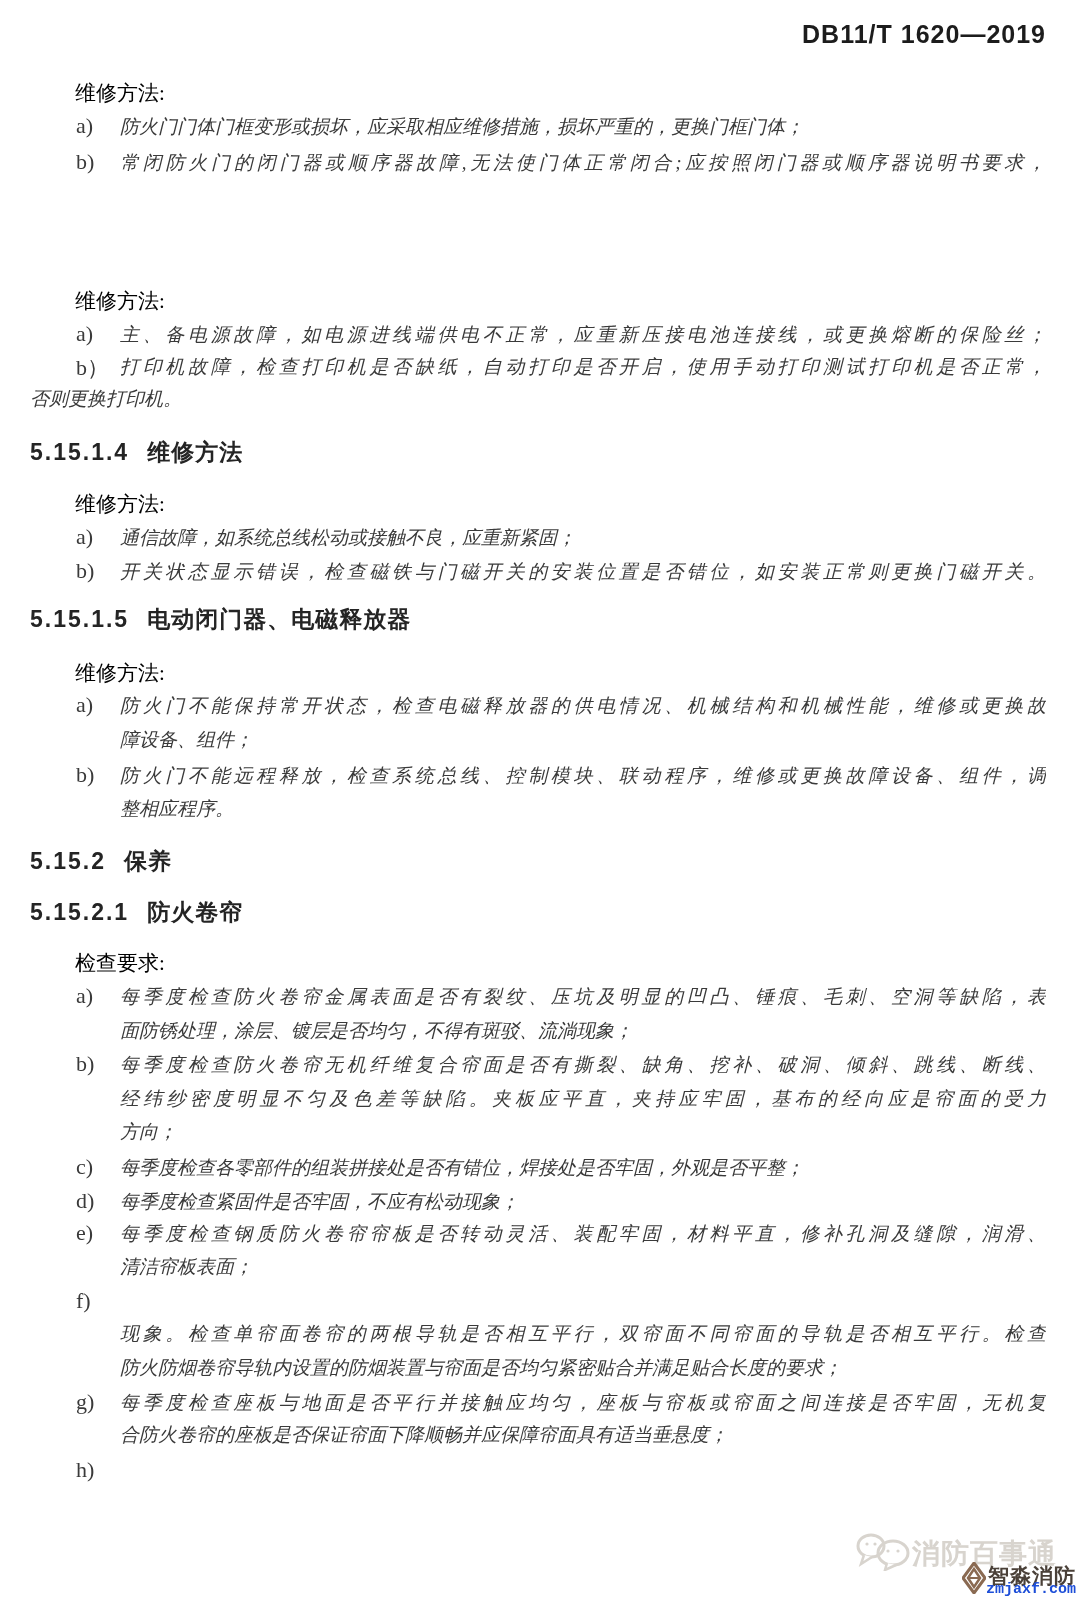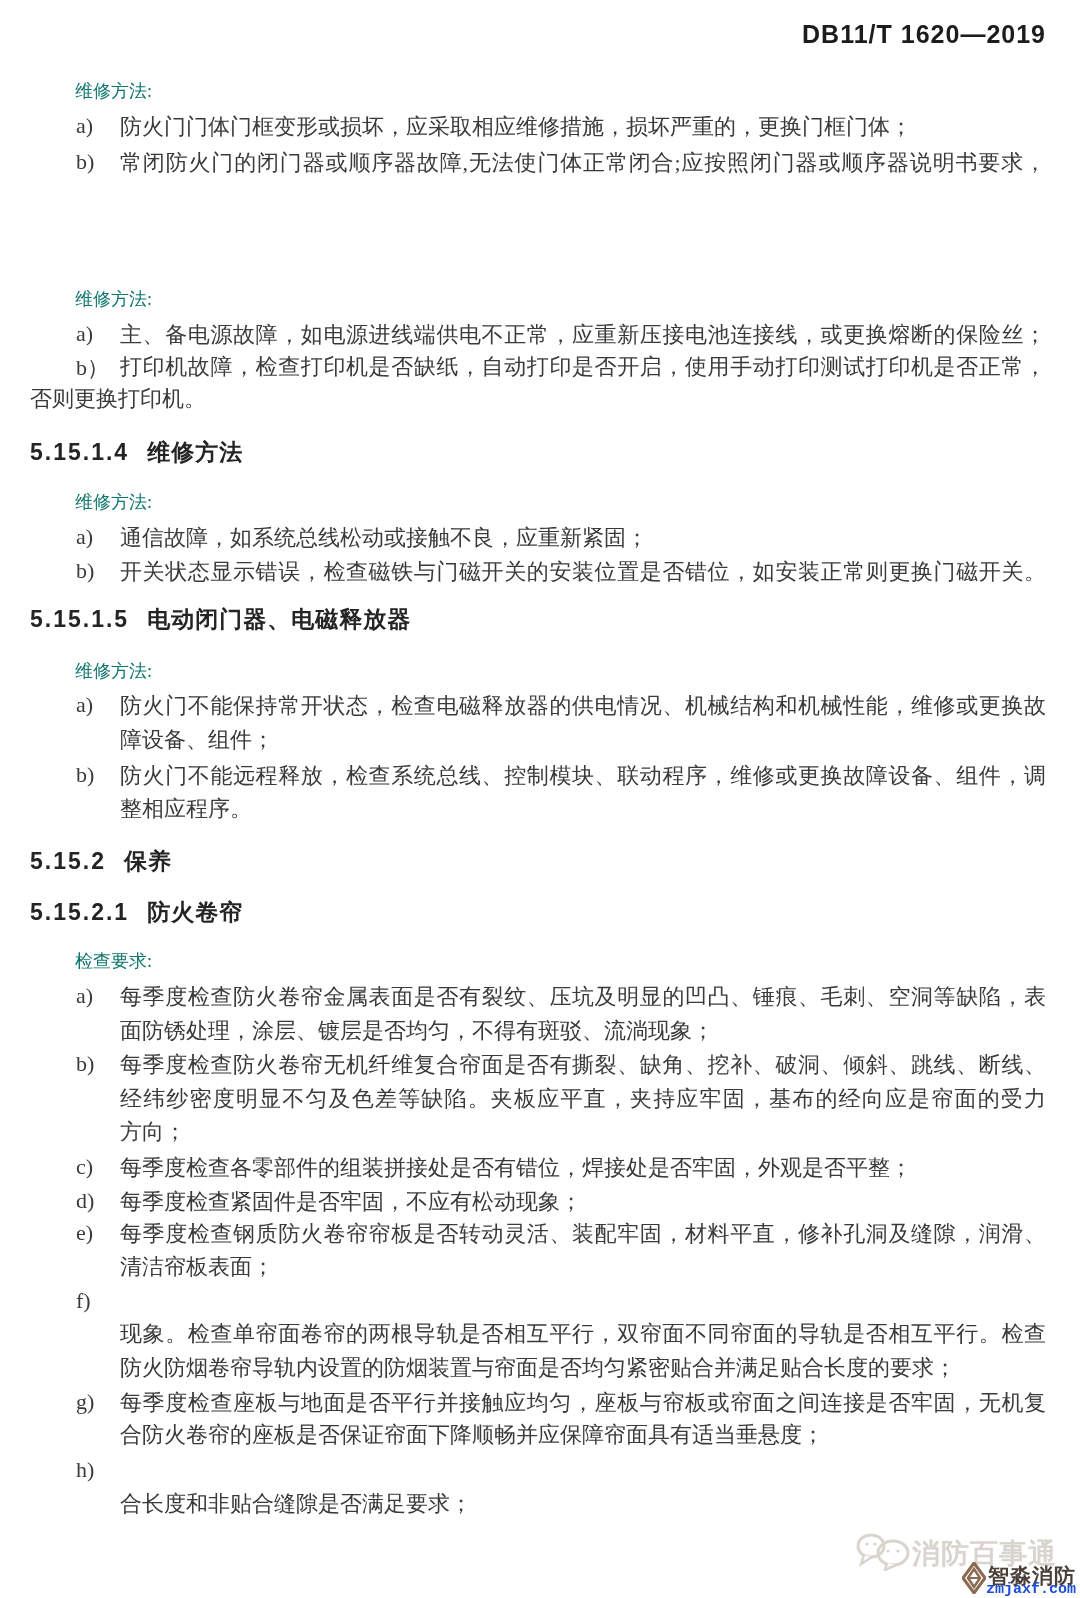--- a/index.html
+++ b/index.html
@@ -15,28 +15,28 @@
     white-space:nowrap;
   }
   .hd{
     position:absolute;left:30px;white-space:nowrap;
     font-family:"Liberation Sans","DejaVu Sans",sans-serif;
     font-size:23px;font-weight:700;color:#242424;
   }
   .hd .num{letter-spacing:2px;}
   .hd .ttl{margin-left:18px;letter-spacing:1px;}
   .lbl{
-    position:absolute;left:75px;font-size:18px;color:#0f766e;white-space:nowrap;
+    position:absolute;left:75px;font-size:21px;color:#000000;white-space:nowrap;
   }
   .mk{
     position:absolute;left:76px;font-size:22px;color:#3a3a3a;white-space:nowrap;
   }
   .ln{
-    position:absolute;left:120px;font-size:22px;color:#3a3a3a;
-    white-space:nowrap;line-height:28px;
+    position:absolute;left:120px;font-size:19px;color:#3a3a3a;
+    white-space:nowrap;line-height:28px;font-style:italic;
   }
   .ln.fit{
     width:926px;white-space:normal;
     text-align:justify;text-align-last:justify;
     text-justify:inter-ideograph;
     overflow:hidden;height:30px;
   }
   .ln.margin{left:30px;}
   
   .wm-gray{
@@ -127,21 +127,20 @@
 
   <div class="mk" style="top:1288px">f)</div>
   <div class="ln fit" style="top:1320px">现象。检查单帘面卷帘的两根导轨是否相互平行，双帘面不同帘面的导轨是否相互平行。检查</div>
   <div class="ln" style="top:1354px">防火防烟卷帘导轨内设置的防烟装置与帘面是否均匀紧密贴合并满足贴合长度的要求；</div>
 
   <div class="mk" style="top:1389px">g)</div>
   <div class="ln fit" style="top:1389px">每季度检查座板与地面是否平行并接触应均匀，座板与帘板或帘面之间连接是否牢固，无机复</div>
   <div class="ln" style="top:1421px">合防火卷帘的座板是否保证帘面下降顺畅并应保障帘面具有适当垂悬度；</div>
 
   <div class="mk" style="top:1457px">h)</div>
-  <div class="ln" style="top:1490px">合长度和非贴合缝隙是否满足要求；</div>
 
   <div class="wm-bubbles">
     <svg width="54" height="38" viewBox="0 0 54 38">
       <ellipse cx="15" cy="13" rx="13" ry="11" fill="none" stroke="#d8d4ce" stroke-width="3"></ellipse>
       <path d="M8 22 L5 31 L16 24" fill="#ffffff" stroke="#d8d4ce" stroke-width="2.5"></path>
       <circle cx="11" cy="11" r="1.6" fill="#d8d4ce"></circle>
       <circle cx="19" cy="11" r="1.6" fill="#d8d4ce"></circle>
       <ellipse cx="37" cy="20" rx="15" ry="12" fill="none" stroke="#d8d4ce" stroke-width="3"></ellipse>
       <path d="M31 30 L29 37 L40 32" fill="#ffffff" stroke="#d8d4ce" stroke-width="2.5"></path>
       <circle cx="32" cy="18" r="1.6" fill="#d8d4ce"></circle>

